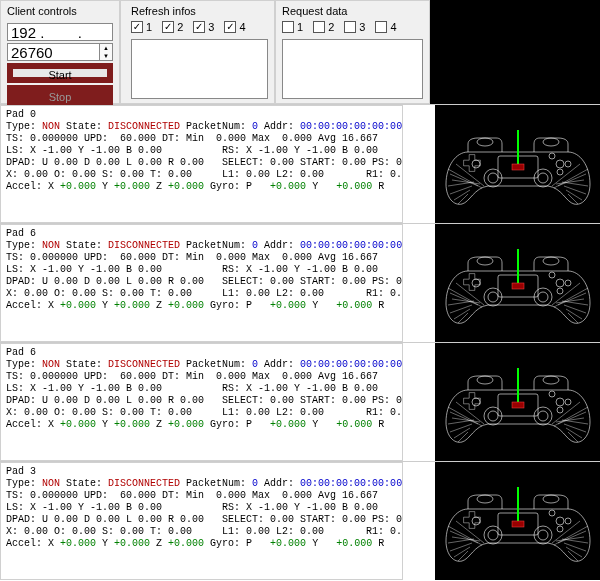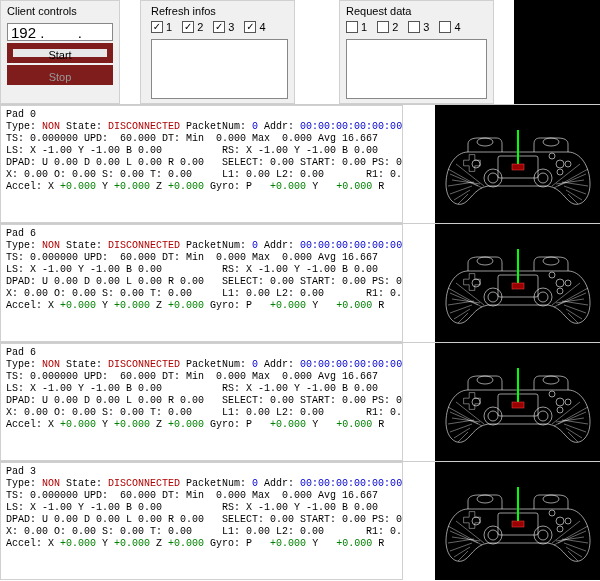--- a/index.html
+++ b/index.html
@@ -1,17 +1,17 @@
 <!DOCTYPE html>
 <html><head>
 <meta charset="utf-8">
 <style>
   * { box-sizing: border-box; margin: 0; padding: 0; }
   body { font-family: "Segoe UI", Tahoma, sans-serif; font-size: 11px; background: #fff; width: 600px; }
-  .top-row { display: flex; height: 104px; gap: 20px; }
+  .top-row { display: flex; height: 104px; }
   .panel { border: 1px solid #d0d0d0; background: #f0f0f0; padding: 4px 6px; }
   .client-controls { width: 120px; display: flex; flex-direction: column; gap: 2px; }
   .panel-title { font-size: 11px; margin-bottom: 4px; }
   .inp { height: 18px; border: 1px solid #888; background: #fff; font-size: 15px; padding: 1px 3px; width: 100%; }
   .spinner { display: flex; }
   .spinner input { flex: 1; border-right: none; }
   .spin-btns { width: 14px; border: 1px solid #888; background: #f9f9f9; display: flex; flex-direction: column; }
   .spin-btns div { flex: 1; font-size: 6px; text-align: center; line-height: 8px; cursor: pointer; }
   .btn { height: 20px; border: 6px solid #7f1d1d; background: #e8e8e8; font-size: 11px; cursor: pointer; }
   .btn.disabled { color: #999; background: #7f1d1d; cursor: default; }
@@ -31,20 +31,27 @@
   .pad-vis { width: 165px; background: #000; display: flex; align-items: center; justify-content: center; }
   .pad-vis svg { width: 160px; height: 100px; }
 </style>
 </head>
 <body>
 
 <div class="top-row">
   <div class="panel client-controls">
     <div class="panel-title">Client controls</div>
     <input class="inp" value="192 .        .        ." style="">
+    <div class="spinner">
+      <input class="inp" value="26760" style="">
+      <div class="spin-btns">
+          <div>▲</div>
+          <div>▼</div>
+        </div>
+    </div>
     <button class="btn">Start</button>
     <button class="btn disabled">Stop</button>
   </div>
 
   <div class="panel infos" style="display:flex;flex-direction:column;">
     <div class="panel-title">Refresh infos</div>
     <div class="checkrow" id="refresh-cbs">
         <label class="ck">
           <span class="box">✓</span>
           <span>1</span>
@@ -58,21 +65,21 @@
           <span>3</span>
         </label>
         <label class="ck">
           <span class="box">✓</span>
           <span>4</span>
         </label>
       </div>
     <div class="textarea"></div>
   </div>
 
-  <div class="panel req" style="display:flex;flex-direction:column;margin-left:24px;">
+  <div class="panel req" style="display:flex;flex-direction:column;">
     <div class="panel-title">Request data</div>
     <div class="checkrow" id="request-cbs">
         <label class="ck">
           <span class="box"></span>
           <span>1</span>
         </label>
         <label class="ck">
           <span class="box"></span>
           <span>2</span>
         </label>

